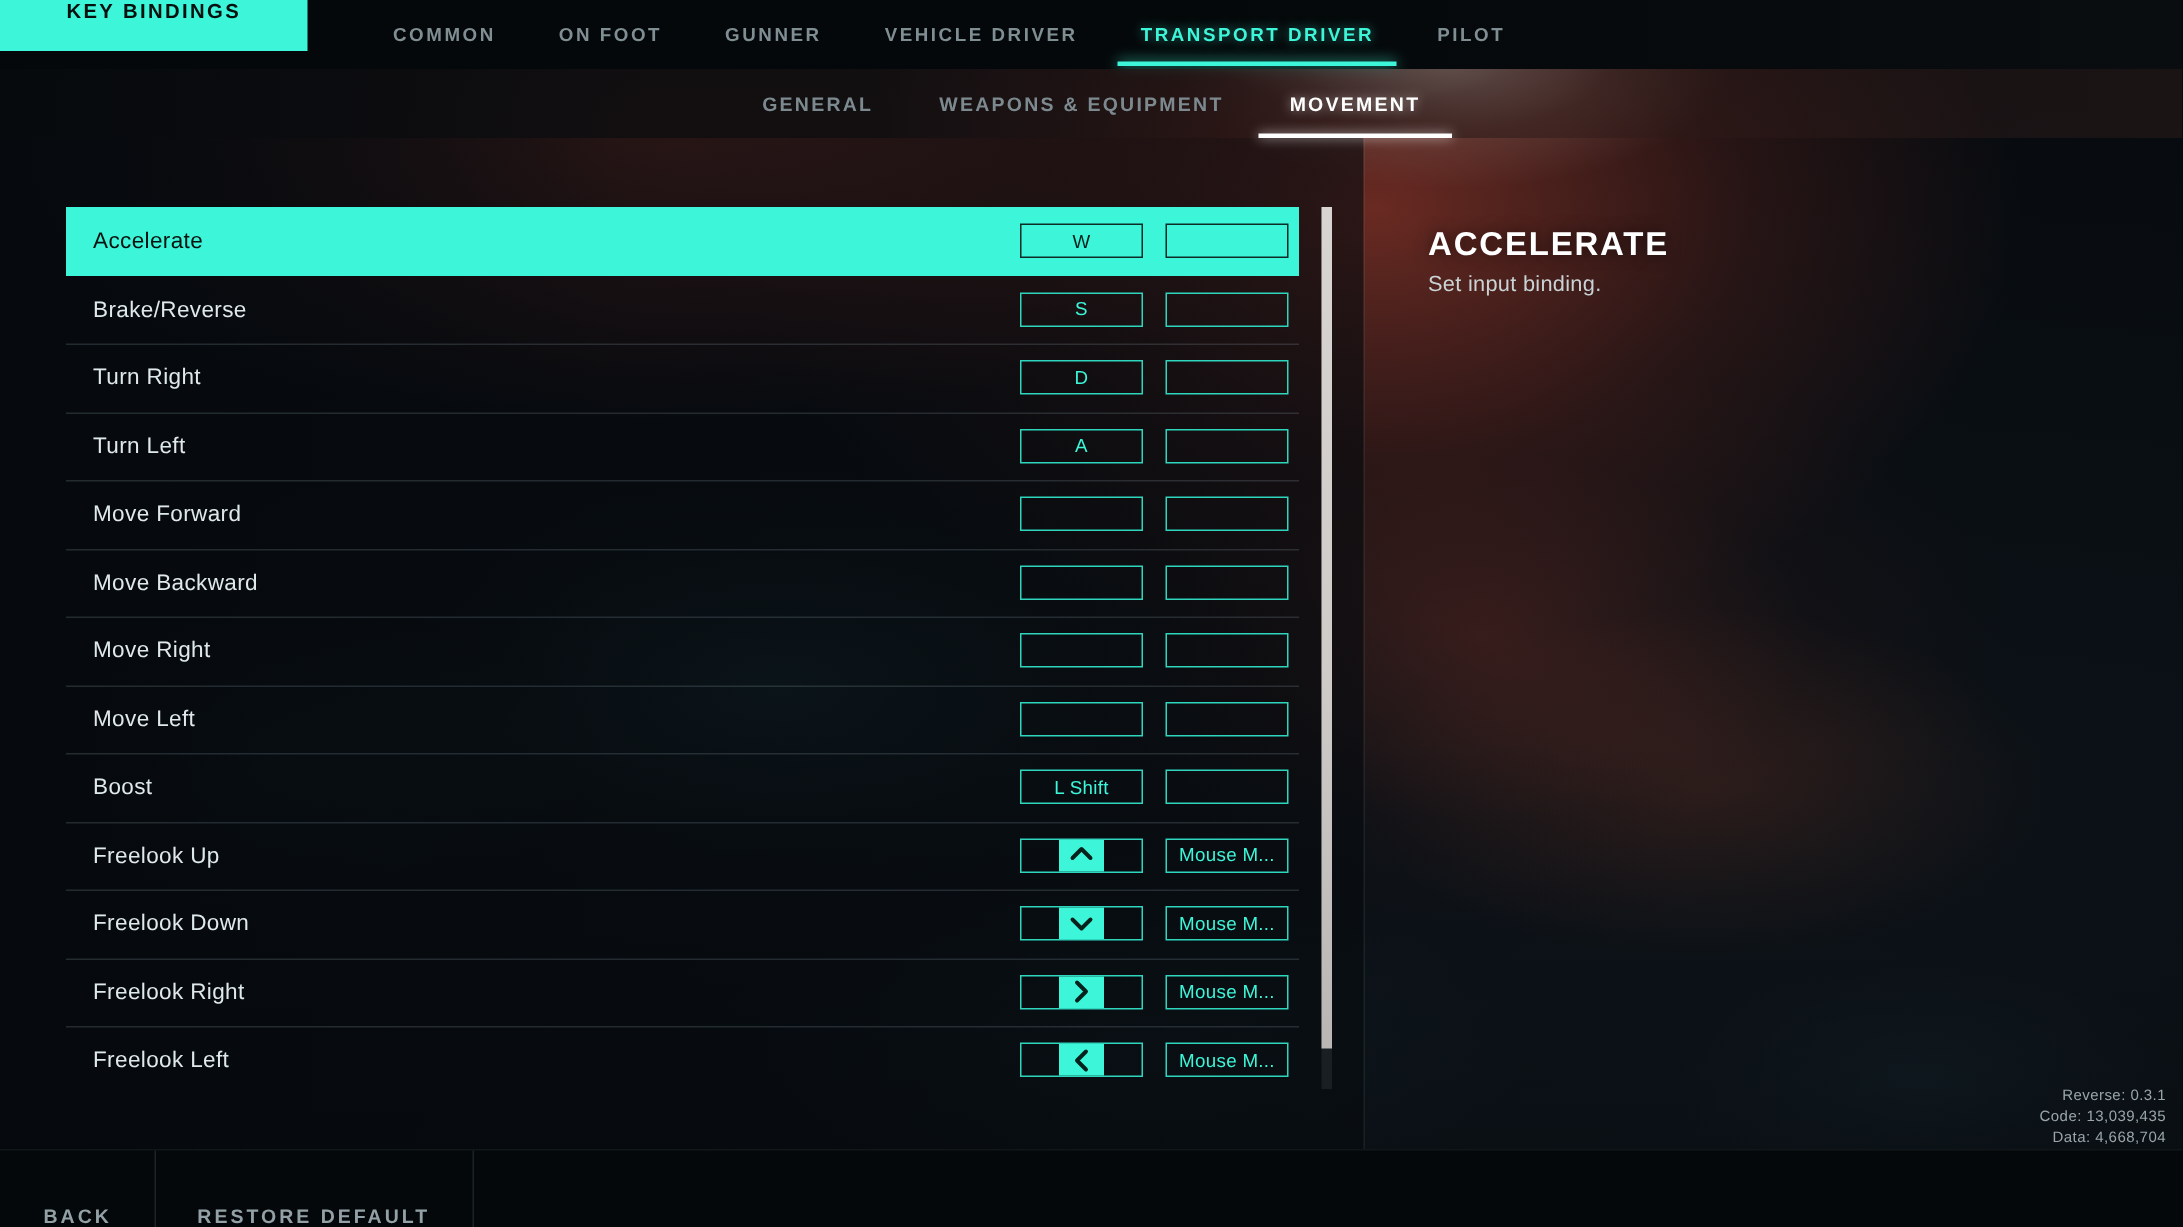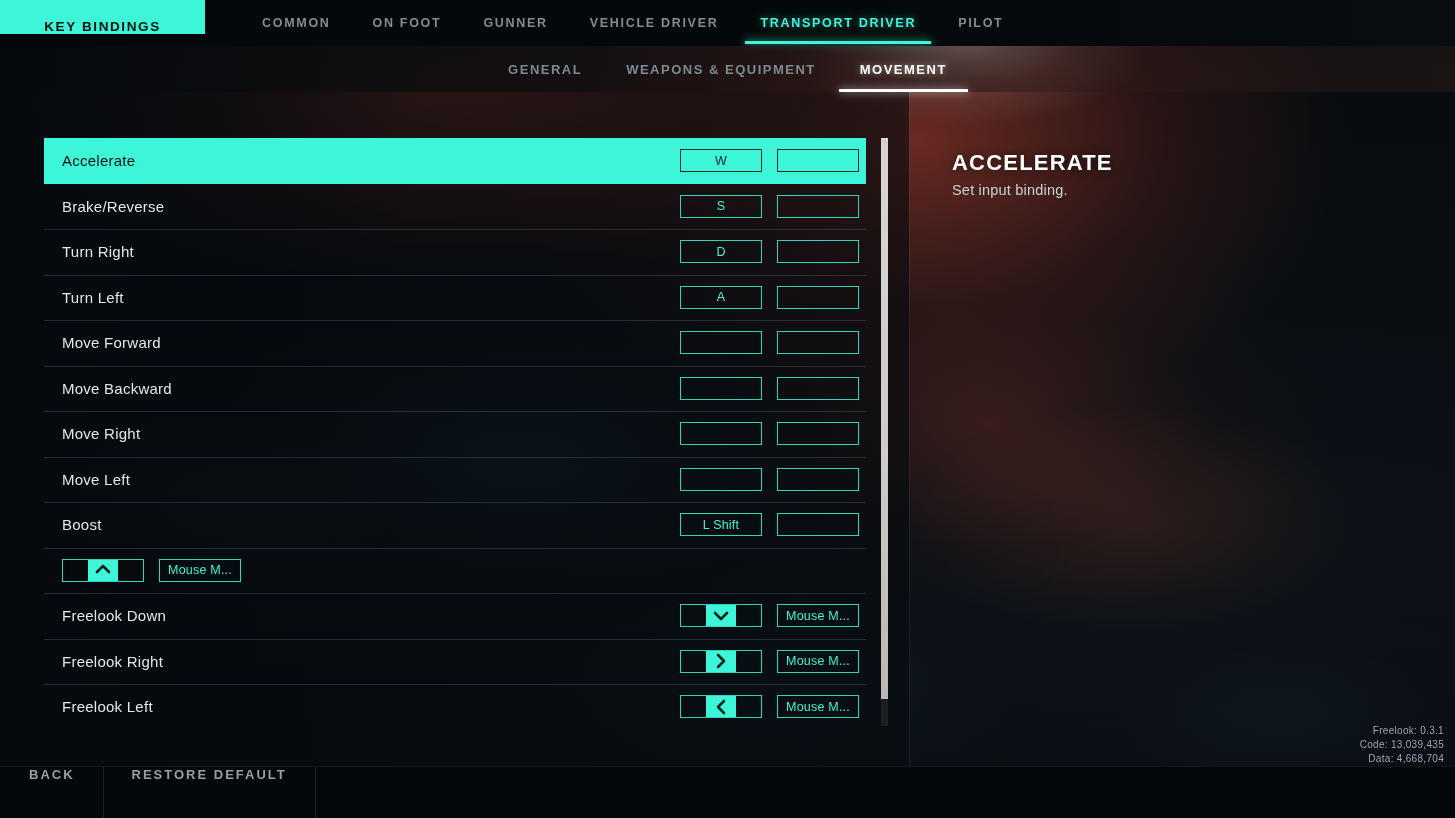--- a/index.html
+++ b/index.html
@@ -58,21 +58,21 @@
   
   .topnav {
     position:absolute; left:0; top:0; width:1455px; height:46px;
     background:linear-gradient(to right,#05080a 0%,#05080a 55%,#0a0d0f 100%);
     display:flex; align-items:stretch;
     z-index:6;
   }
   .kb-tab {
     width:205px; height:34px;
     background:#3df5d8;
-    display:flex; align-items:flex-end; justify-content:center;
+    display:flex; align-items:flex-start; justify-content:center;
     color:#04100e;
     font-size:13.5px; font-weight:bold; letter-spacing:1.6px;
   }
   .topnav-items { display:flex; align-items:center; height:46px; padding-left:36px; gap:0; }
   .tnav {
     position:relative;
     height:46px; display:flex; align-items:center;
     padding:0 21px;
     color:#7f8e93; font-size:12.5px; letter-spacing:1.7px; font-weight:bold;
     white-space:nowrap;
@@ -191,21 +191,21 @@
 
   
   .bottombar {
     position:absolute; left:0; bottom:0; width:1455px; height:52px;
     background:#05080a;
     display:flex; align-items:stretch;
     border-top:1px solid rgba(130,160,170,0.10);
     z-index:6;
   }
   .bbtn {
-    display:flex; align-items:flex-start; justify-content:center;
+    display:flex; align-items:flex-end; justify-content:center;
     padding:0 28px;
     color:#93a1a6; font-size:13px; font-weight:bold; letter-spacing:2.0px;
     border-right:1px solid rgba(130,160,170,0.18);
     white-space:nowrap;
   }
   .bbtn.first { border-left:1px solid rgba(130,160,170,0.0); }
 </style>
 </head>
 <body>
 
@@ -350,20 +350,21 @@
         <div class="binds">
           <div class="bind">
             <span class="bind-txt">L Shift</span>
           </div>
           <div class="bind">
             <span class="bind-txt"></span>
           </div>
         </div>
       </div>
       <div class="row">
+        <div class="row-label">Freelook Up</div>
         <div class="binds">
           <div class="bind chip">
             <div class="chip-box">
               <svg width="20" height="20" viewBox="0 0 20 20">
                 <path d="M4 12 L10 6 L16 12" fill="none" stroke="#06221d" stroke-width="2.6" stroke-linecap="round" stroke-linejoin="round"></path>
               </svg>
             </div>
           </div>
           <div class="bind">
             <span class="bind-txt">Mouse M...</span>
@@ -422,21 +423,21 @@
   </div>
 
   <div class="panel-divider"></div>
 
   <div class="detail">
     <div class="detail-title">ACCELERATE</div>
     <div class="detail-desc">Set input binding.</div>
   </div>
 
   <div class="buildinfo">
-    <div>Freelook: 0.3.1</div>
+    <div>Reverse: 0.3.1</div>
     <div>Code: 13,039,435</div>
     <div>Data: 4,668,704</div>
   </div>
 
   <div class="bottombar">
     <div class="bbtn first">
       <span>BACK</span>
     </div>
     <div class="bbtn">
       <span>RESTORE DEFAULT</span>

